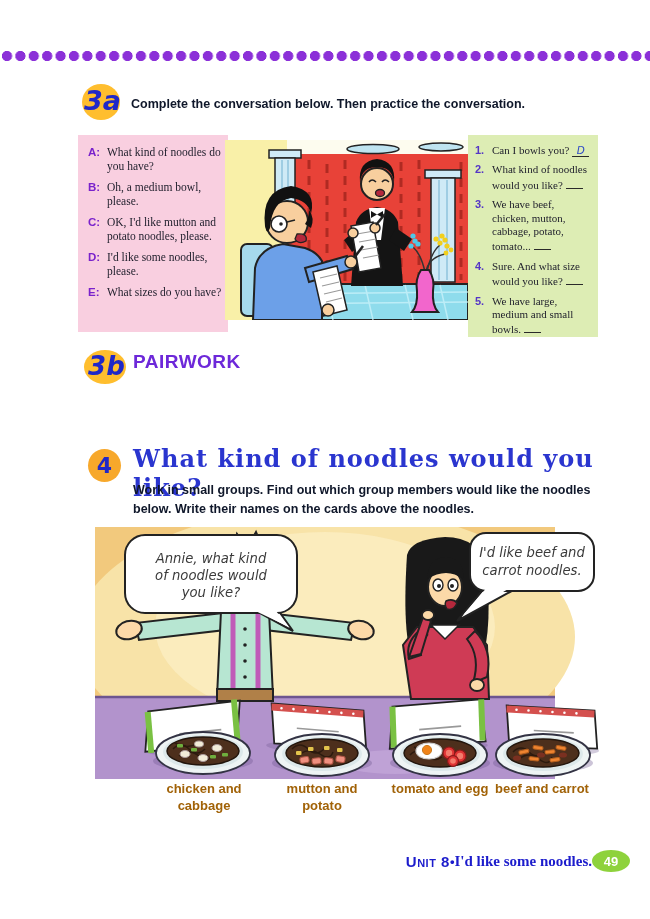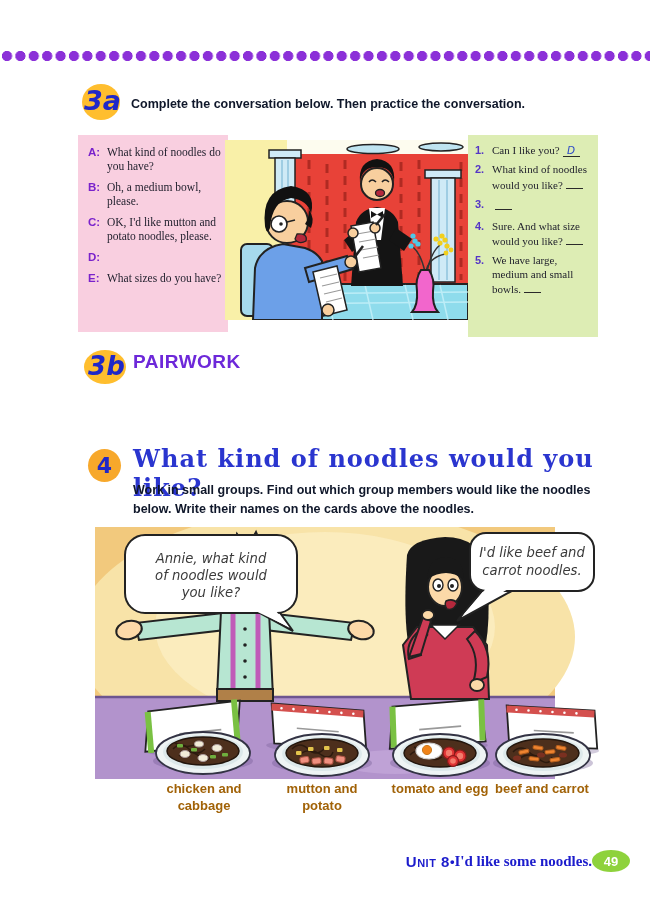--- a/index.html
+++ b/index.html
@@ -97,20 +97,21 @@
     <div class="ditem">
       <span class="dlabel">B:</span>
       <span class="dtext">Oh, a medium bowl, please.</span>
     </div>
     <div class="ditem">
       <span class="dlabel">C:</span>
       <span class="dtext">OK, I'd like mutton and potato noodles, please.</span>
     </div>
     <div class="ditem">
       <span class="dlabel">D:</span>
+      <span class="dtext">I'd like some noodles, please.</span>
     </div>
     <div class="ditem">
       <span class="dlabel">E:</span>
       <span class="dtext">What sizes do you have?</span>
     </div>
   </div>
 
   <div class="tail" id="pinkTail"></div>
   <div class="tail" id="greenTail"></div>
 
@@ -221,29 +222,29 @@
         <line x1="99" y1="154" x2="116" y2="150"></line>
           <line x1="101" y1="162" x2="117" y2="158"></line>
       </g>
       <circle cx="103" cy="170" r="6" fill="#f8cf9e" stroke="#222" stroke-width="1.5"></circle>
     </g>
   </svg>
 
   <div class="panel" id="greenPanel">
     <div class="ditem">
       <span class="dlabel">1.</span>
-      <span class="dtext"><span>Can I like you?</span><span class="blank"><span class="answer">D</span></span></span>
+      <span class="dtext"><span>Can I bowls you?</span><span class="blank"><span class="answer">D</span></span></span>
     </div>
     <div class="ditem">
       <span class="dlabel">2.</span>
       <span class="dtext"><span>What kind of noodles would you like?</span><span class="blank"></span></span>
     </div>
     <div class="ditem">
       <span class="dlabel">3.</span>
-      <span class="dtext"><span class="blank"></span></span>
+      <span class="dtext"><span>We have beef, chicken, mutton, cabbage, potato, tomato...</span><span class="blank"></span></span>
     </div>
     <div class="ditem">
       <span class="dlabel">4.</span>
       <span class="dtext"><span>Sure. And what size would you like?</span><span class="blank"></span></span>
     </div>
     <div class="ditem">
       <span class="dlabel">5.</span>
       <span class="dtext"><span>We have large, medium and small bowls.</span><span class="blank"></span></span>
     </div>
   </div>

